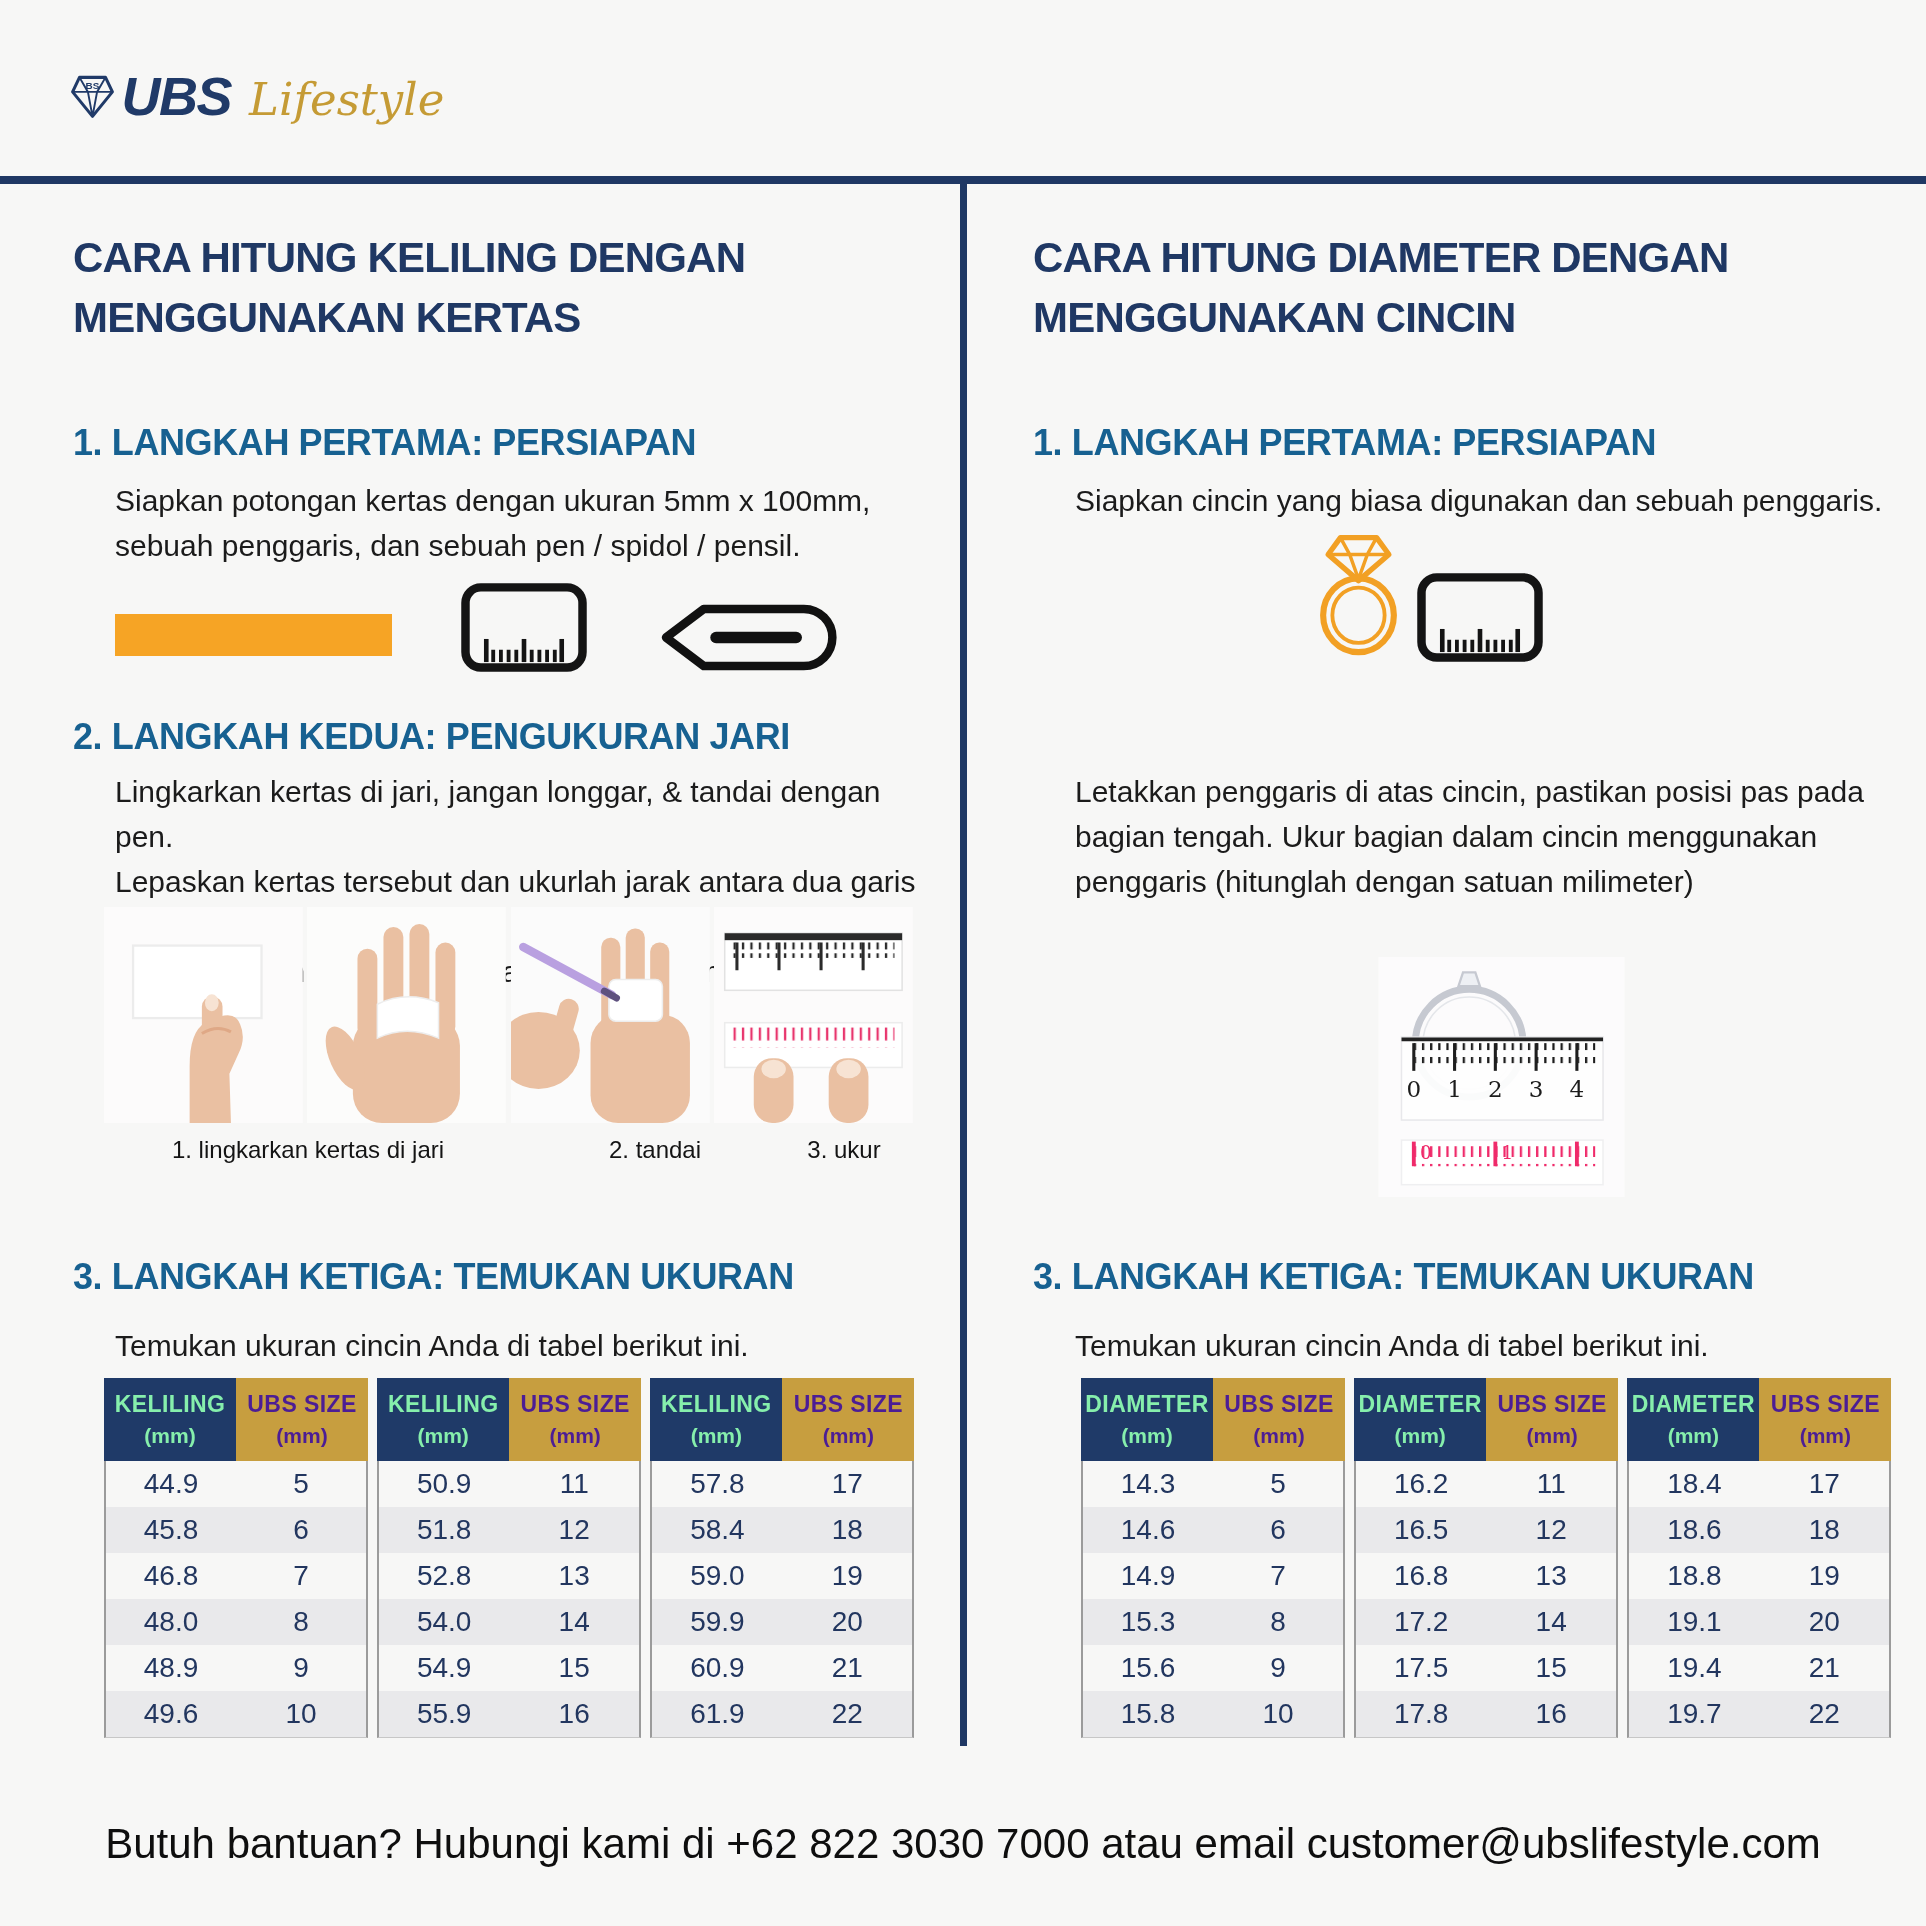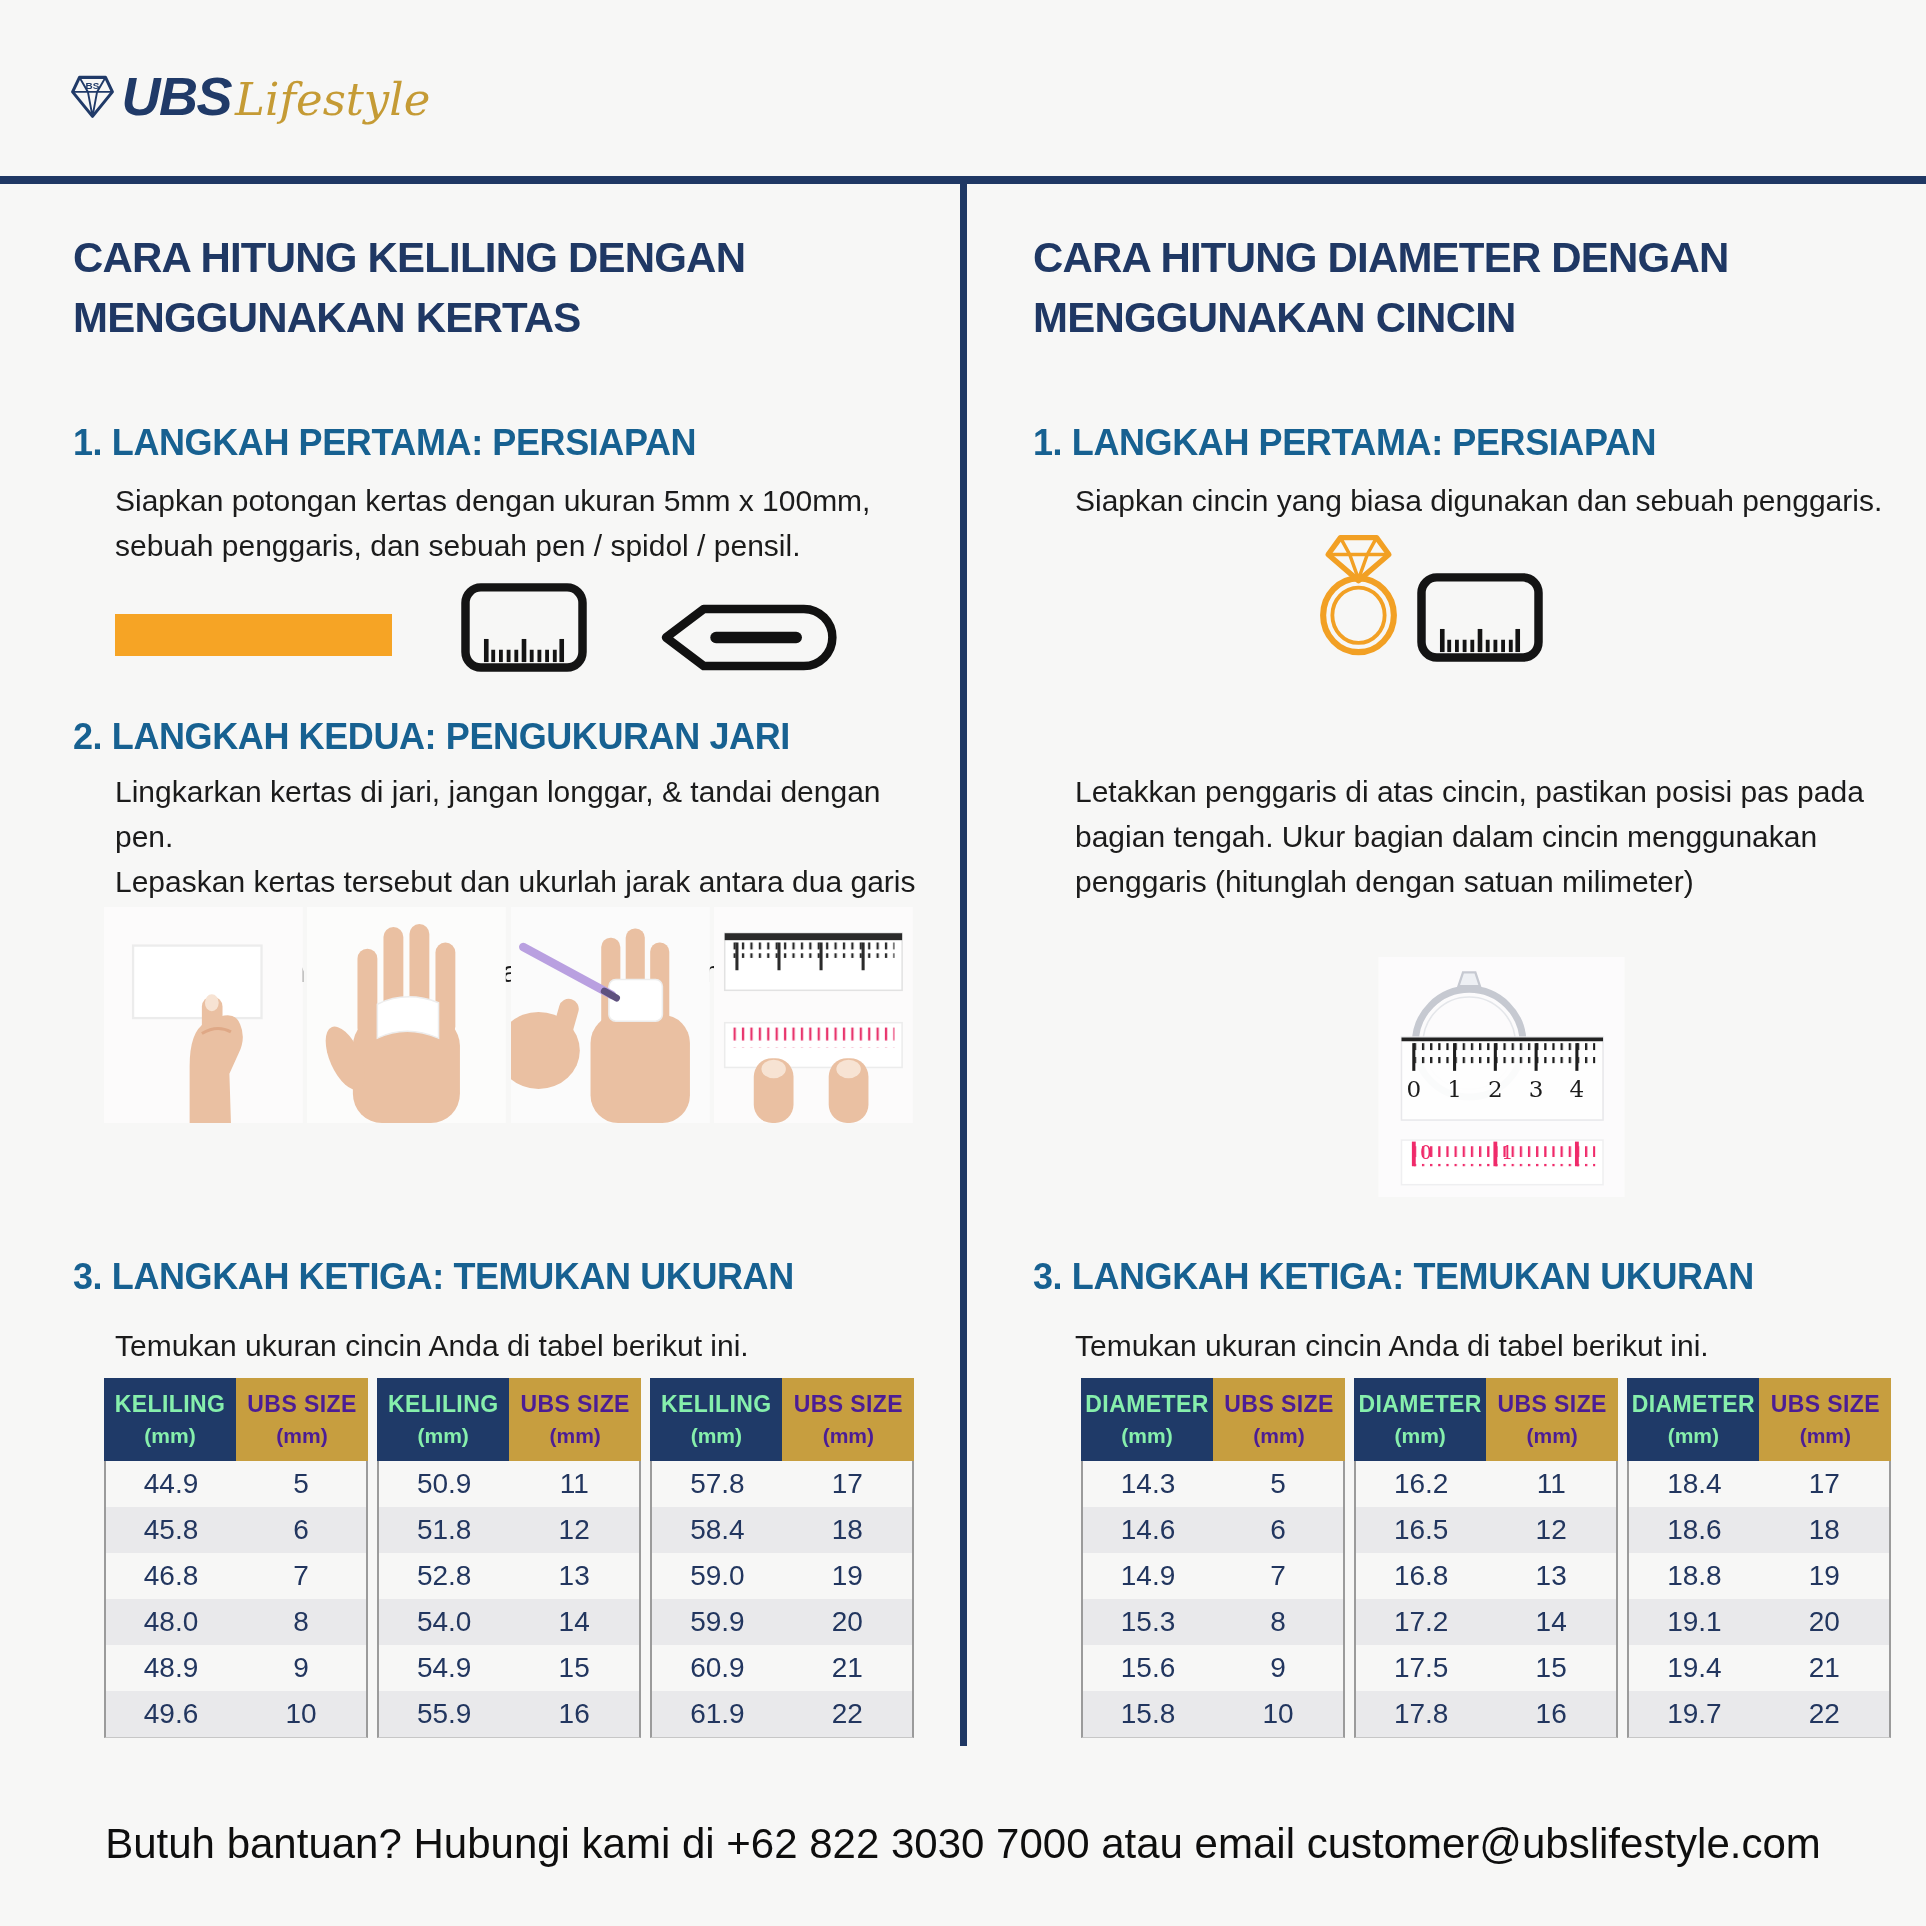--- a/index.html
+++ b/index.html
@@ -2,21 +2,21 @@
 <html style="font-size:12.3px"><head>
 <meta charset="utf-8">
 <style>
   html,body{margin:0;padding:0;background:#e9e9e9;}
   .page{position:relative;width:1926px;height:1926px;background:#f7f7f6;
         font-family:"Liberation Sans",sans-serif;overflow:hidden;}
 
   
   .logo{position:absolute;left:68px;top:65px;display:flex;align-items:center;}
   .logo-name{font-size:54px;font-weight:800;font-style:italic;color:#203a68;letter-spacing:-1.5px;margin-left:4.6px;}
-  .logo-suffix{font-family:"DejaVu Serif",serif;font-style:italic;font-size:45px;color:#c59b35;margin-left:4px;position:relative;top:3.1px;}
+  .logo-suffix{font-family:"DejaVu Serif",serif;font-style:italic;font-size:45px;color:#c59b35;margin-left:18px;position:relative;top:3.1px;}
   .page-title{position:absolute;top:20px;right:49px;font-size:82px;font-weight:800;color:#1f3864;letter-spacing:-2.3px;white-space:nowrap;}
 
   .rule-h{position:absolute;left:0;top:176px;width:1926px;height:7.7px;background:#1f3864;}
   .rule-v{position:absolute;left:960px;top:176px;width:7px;height:1570px;background:#1f3864;}
 
   
   .col{position:absolute;top:177px;width:871px;height:1587px;}
   .col.left{left:73px;}
   .col.right{left:1033px;}
   .col-title{position:absolute;top:51px;left:0;font-size:42px;line-height:1.42;font-weight:800;
@@ -175,20 +175,25 @@
           </g>
           <rect x="14" y="150" width="232" height="58" fill="#ffffff" stroke="#ececec" stroke-width="2"></rect>
           <rect x="24" y="156" width="212" height="26" fill="url(#pk)"></rect>
           <rect x="52" y="196" width="52" height="84" rx="24" fill="#eac0a2"></rect>
           <ellipse cx="78" cy="210" rx="16" ry="12" fill="#f7e3d3"></ellipse>
           <rect x="150" y="196" width="52" height="84" rx="24" fill="#eac0a2"></rect>
           <ellipse cx="176" cy="210" rx="16" ry="12" fill="#f7e3d3"></ellipse>
         </svg>
       </div>
     </div>
+    <div class="captions">
+      <span class="cap1">1. lingkarkan kertas di jari</span>
+      <span class="cap2">2. tandai</span>
+      <span class="cap3">3. ukur</span>
+    </div>
 
     <div class="step-title t3">3. LANGKAH KETIGA: TEMUKAN UKURAN</div>
     <div class="step-body b3">Temukan ukuran cincin Anda di tabel berikut ini.</div>
 
     <div class="size-table">
       <div class="tgroup">
         <div class="thead">
           <div class="th navy">
             <span class="th-main">KELILING</span>
             <span class="th-sub">(mm)</span>

